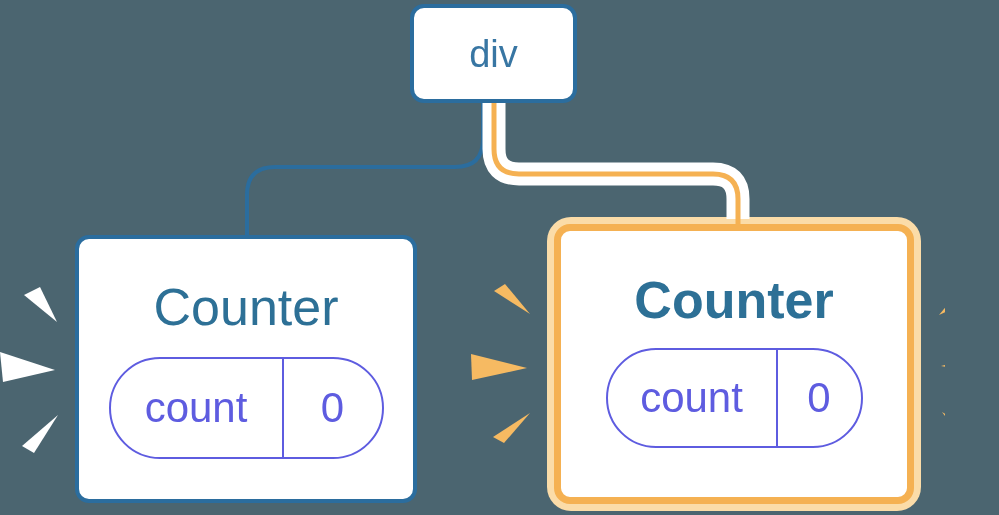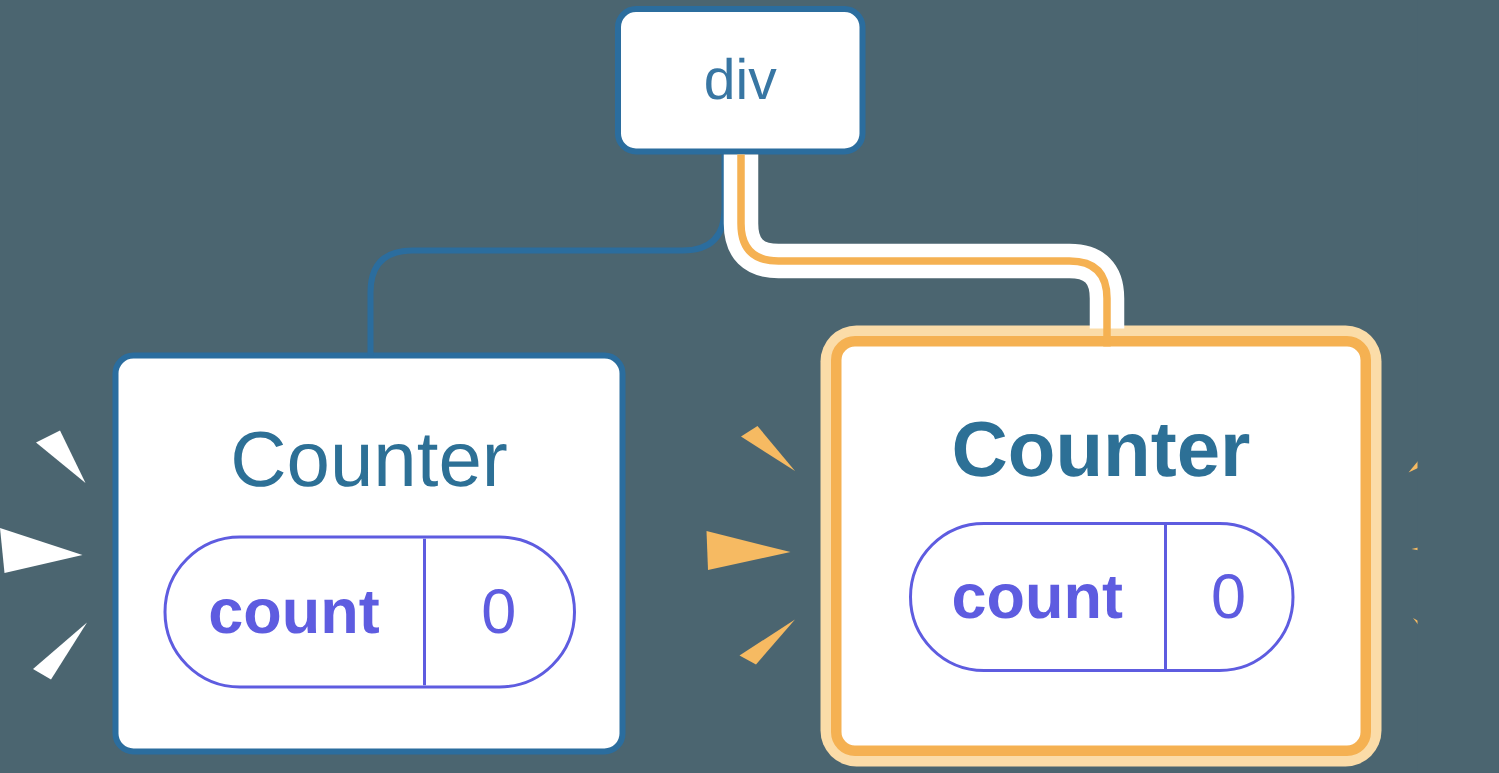--- a/index.html
+++ b/index.html
@@ -45,21 +45,21 @@
   .pill{
     display:flex;background:var(--node-fill,#FFFFFF);
     border:2px solid var(--state-indigo,#5E5CE0);
     border-radius:60px;box-sizing:border-box;overflow:hidden;
     color:var(--state-indigo,#5E5CE0);font-size:42px;
   }
   .counter-1 .pill{margin-top:27px;width:275px;height:102px;}
   .hl-inner  .pill{margin-top:25px;width:257px;height:100px;}
   .pill-key{
     display:flex;align-items:center;justify-content:center;
-    border-right:2px solid var(--state-indigo,#5E5CE0);box-sizing:border-box;font-weight:bold;
+    border-right:2px solid var(--state-indigo,#5E5CE0);box-sizing:border-box;
   }
   .counter-1 .pill-key{width:173px;}
   .hl-inner  .pill-key{width:170px;}
   .pill-val{flex:1;display:flex;align-items:center;justify-content:center;}
   
   .overlay{position:absolute;left:0;top:0;pointer-events:none;}
   .edge-blue{stroke:var(--tree-blue,#2B6D9E);stroke-width:4;fill:none;}
   .edge-casing{stroke:var(--edge-casing,#FFFFFF);stroke-width:23;fill:none;}
   .edge-orange{stroke:var(--highlight-orange,#F5B152);stroke-width:5;fill:none;}
   .burst-white polygon{fill:var(--burst-white,#FFFFFF);}

